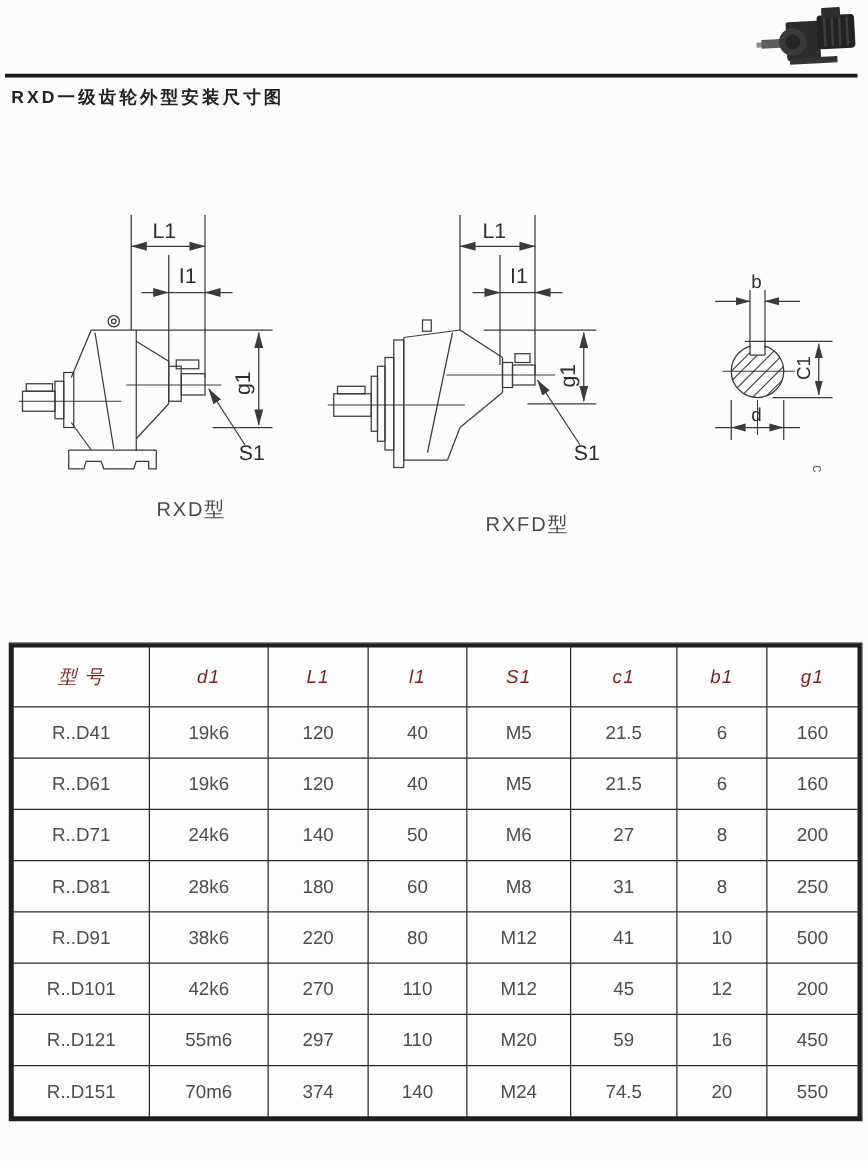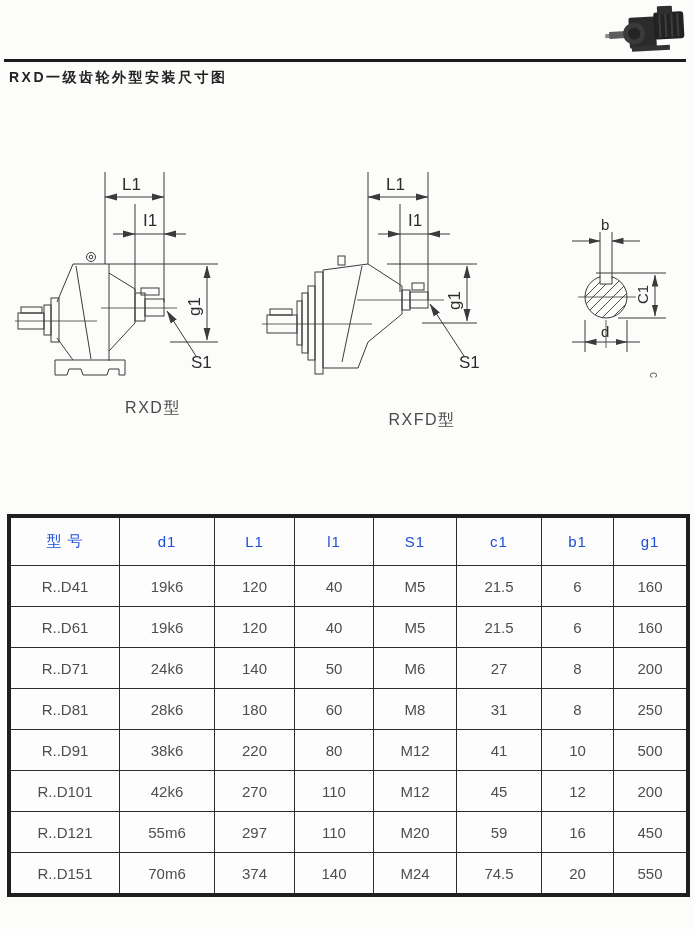--- a/index.html
+++ b/index.html
@@ -39,21 +39,21 @@
     background:#fdfdfd;
   }
   .dim-table th,.dim-table td{
     border:1.5px solid #2b2b2b;
     text-align:center;vertical-align:middle;
     font-size:15px;font-weight:400;color:#4e4e4e;
     font-family:"Liberation Sans",sans-serif;
     padding:0;
   }
   .dim-table{border:3px solid #1f1f1f;outline:0.5px solid #1f1f1f;}
-  .dim-table thead th{height:47px;color:#1d4ed8;letter-spacing:1px;}
+  .dim-table thead th{height:47px;color:#7f1d1d;letter-spacing:1px;font-style:italic;}
   .dim-table tbody td{height:40px;}
   col.c0{width:110px}col.c1{width:95px}col.c2{width:80px}col.c3{width:79px}
   col.c4{width:83px}col.c5{width:85px}col.c6{width:72px}col.c7{width:74px}
 </style>
 </head>
 <body>
 
 <svg class="motor-photo" viewBox="0 0 86 52" xmlns="http://www.w3.org/2000/svg">
   <rect x="2" y="28" width="6" height="4" fill="#8a8a8a"></rect>
   <rect x="6" y="26" width="22" height="7" fill="#5d5d5d"></rect>

